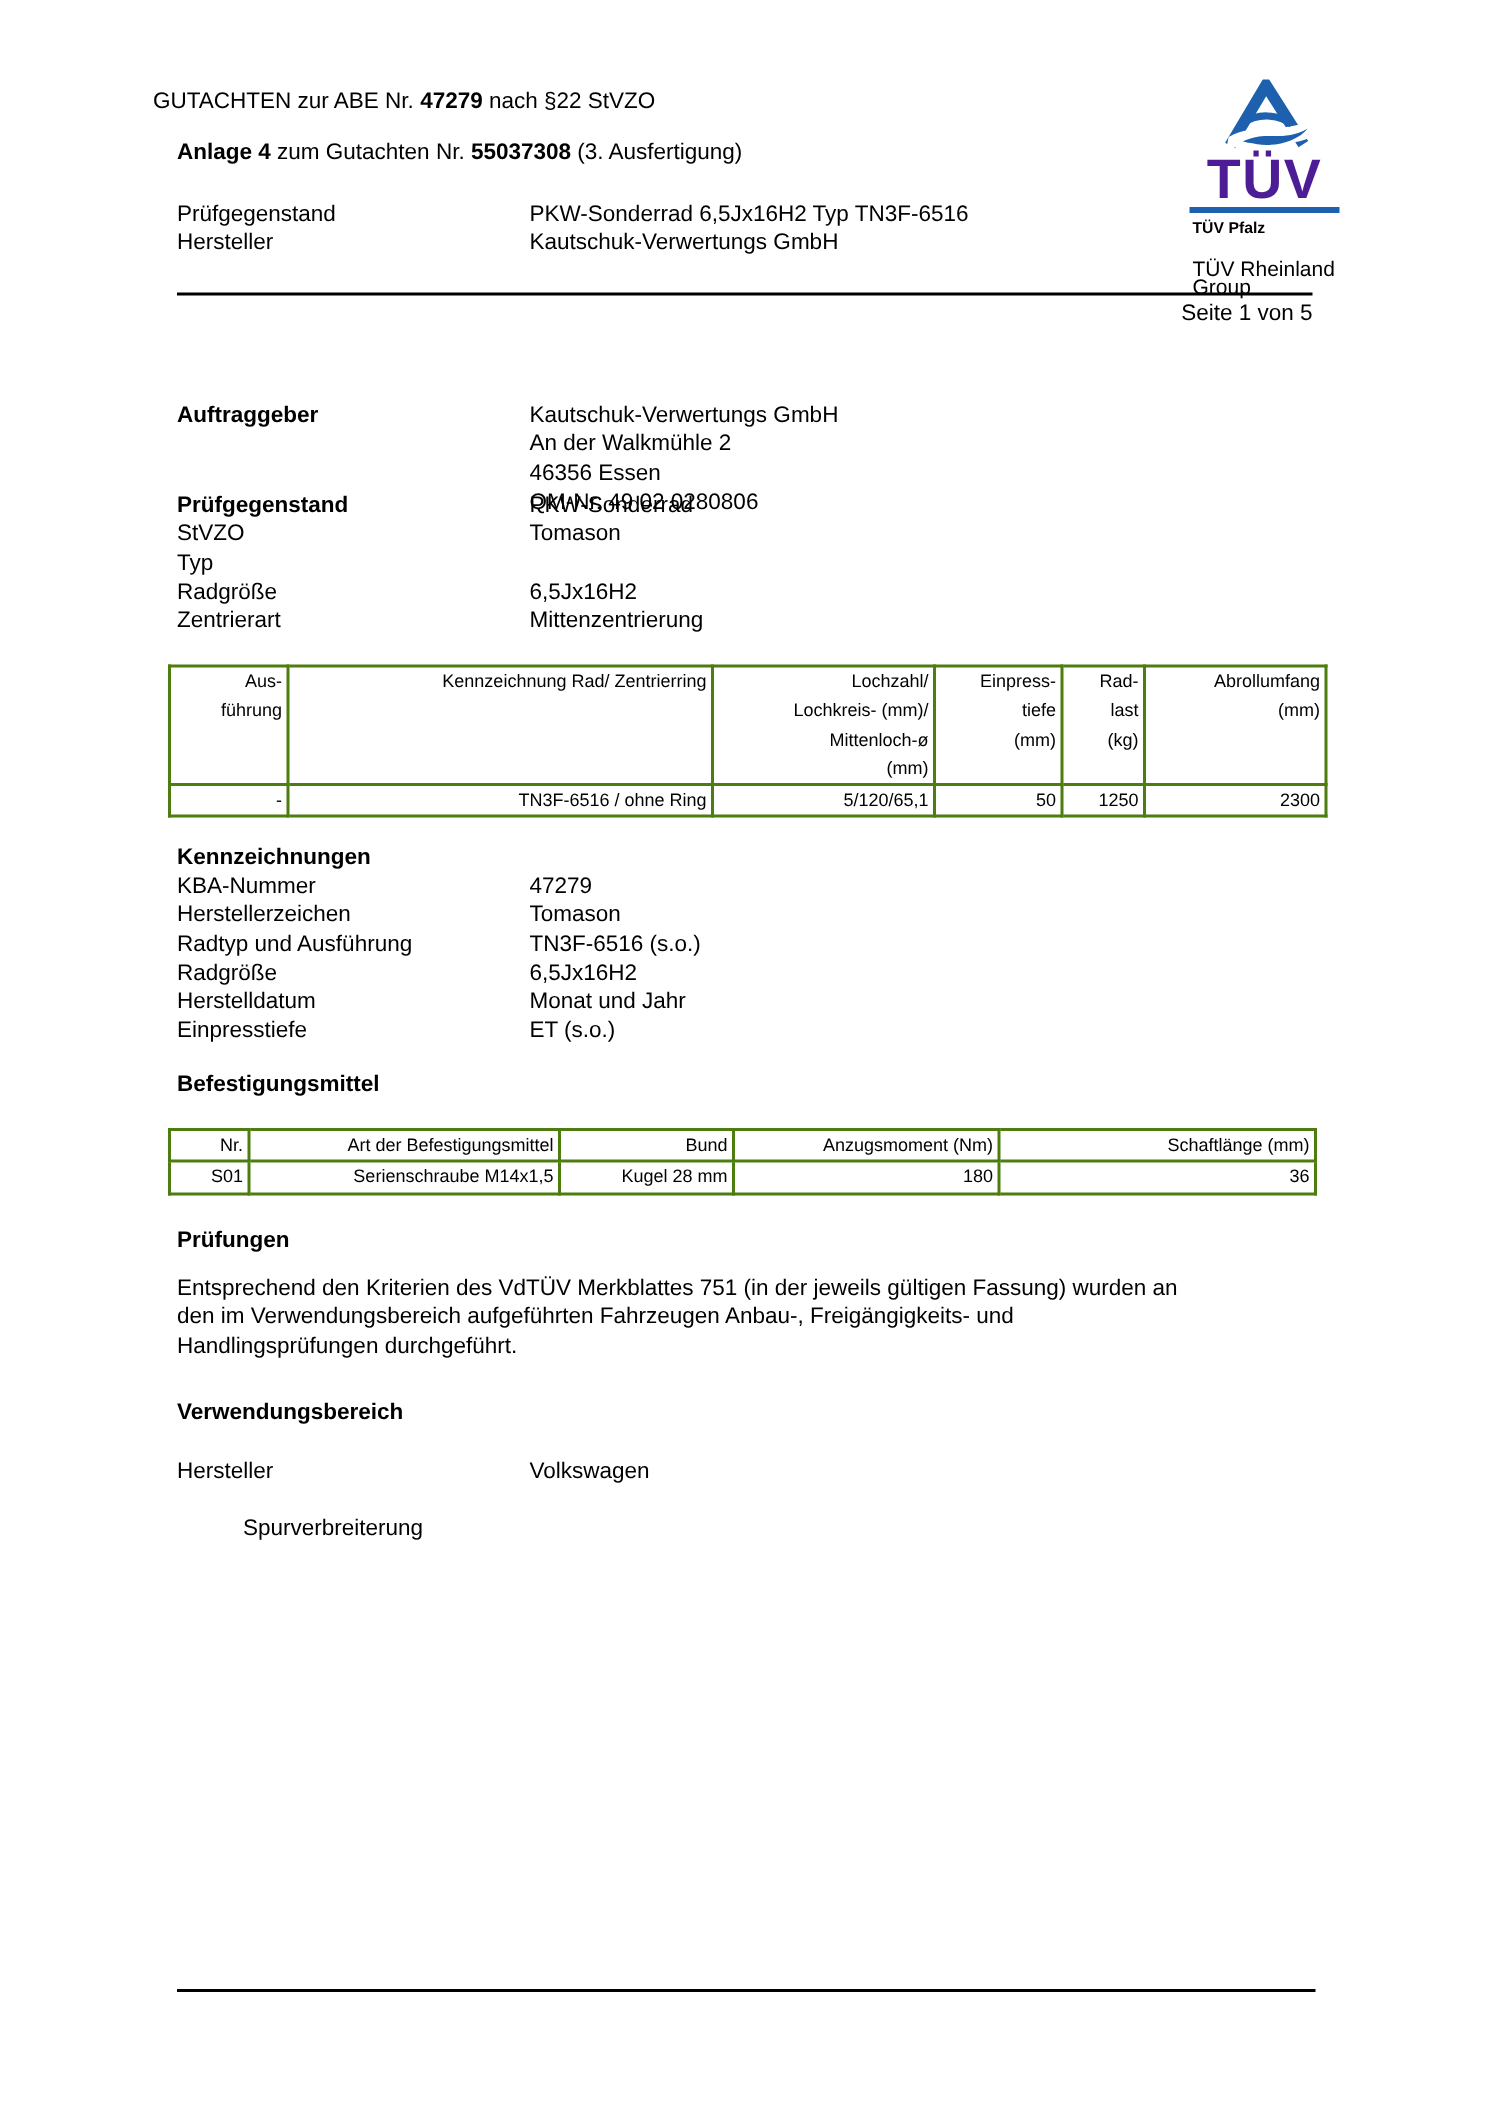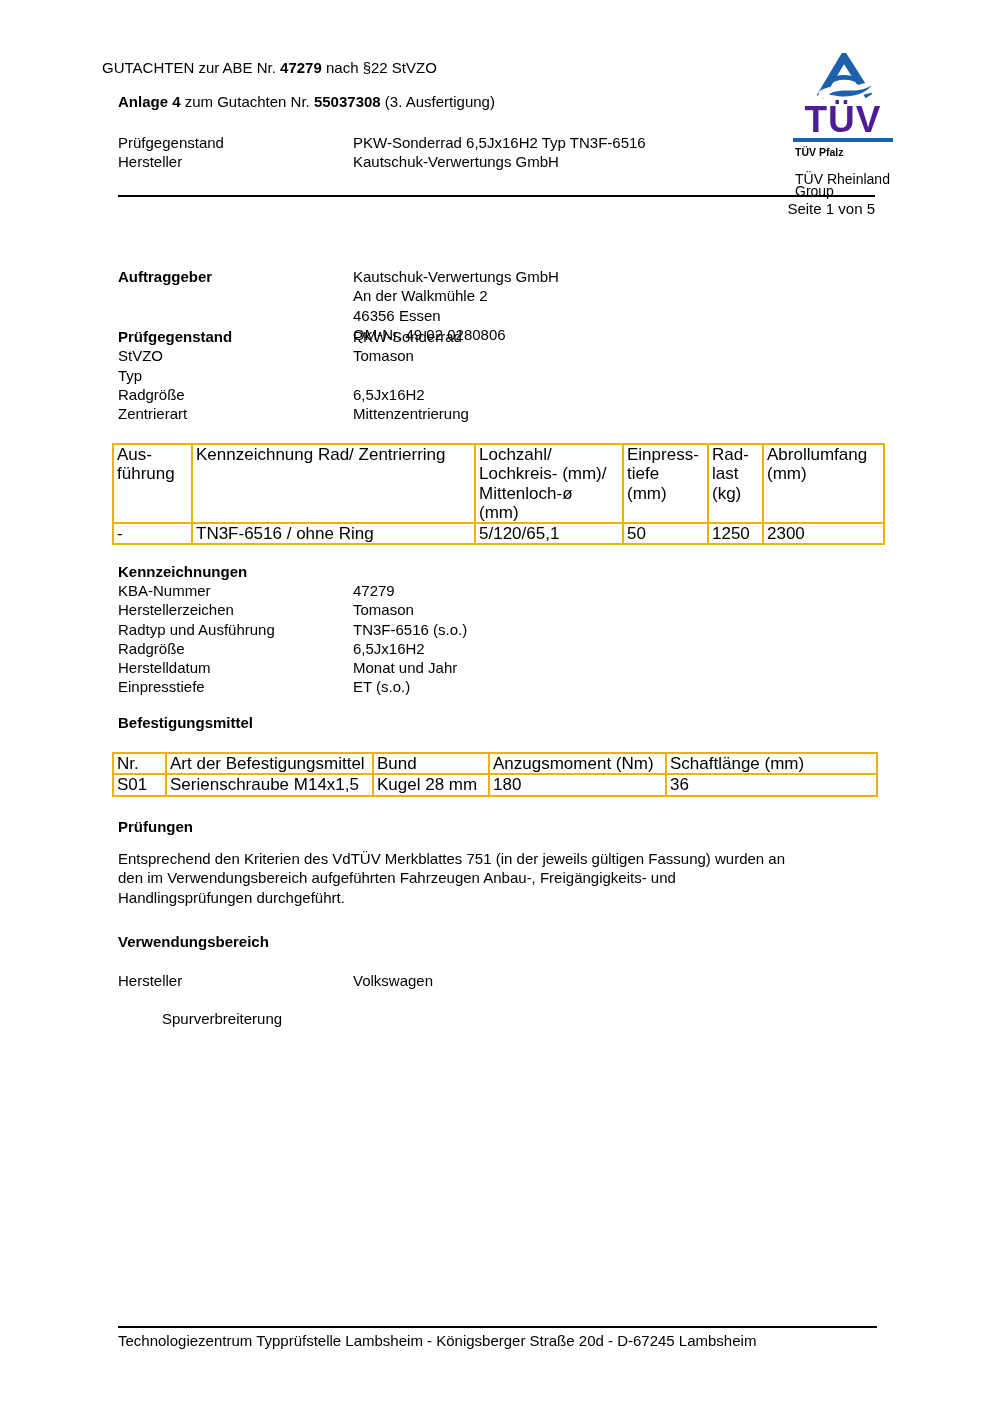--- a/index.html
+++ b/index.html
@@ -19,26 +19,26 @@
   .lv-row { display:flex; }
   .lv-row .lbl { width:235px; flex:none; }
   .lv-row .val { flex:1; }
 
   
   .rule { border-top:2px solid #000; height:0; }
 
   
   table { border-collapse:collapse; table-layout:fixed; }
   th, td {
-    border:2px solid #eab308;
+    border:2px solid #4d7c0f;
     padding:0 3px;
-    text-align:left;
+    text-align:right;
     vertical-align:top;
     font-weight:normal;
-    font-size:17px;
+    font-size:12px;
     line-height:19.3px;
     white-space:pre-line;
     overflow:hidden;
   }
 
   
   .logo { width:100px; }
   .logo-tuv {
     position:absolute; top:48px; left:0; width:100px;
     text-align:center; font-weight:bold; font-size:37px; line-height:37px;
@@ -224,15 +224,14 @@
   <div class="abs b" style="left:118px; top:932px;">Verwendungsbereich</div>
   <div class="abs lv-row" style="left:118px; top:971px; width:680px;">
     <div class="lbl">Hersteller</div>
     <div class="val">Volkswagen</div>
   </div>
   <div class="abs lv-row" style="left:118px; top:1009px; width:680px;margin-left:44px;">
     <div class="lbl">Spurverbreiterung</div>
   </div>
 
   <div class="abs rule" style="left:118px; top:1326px; width:759px;"></div>
-  <div class="abs footer-text" style="left:118px; top:1331px;">Technologiezentrum Typprüfstelle Lambsheim - Königsberger Straße 20d - D-67245 Lambsheim</div>
 
 </div>
 
 </body></html>

